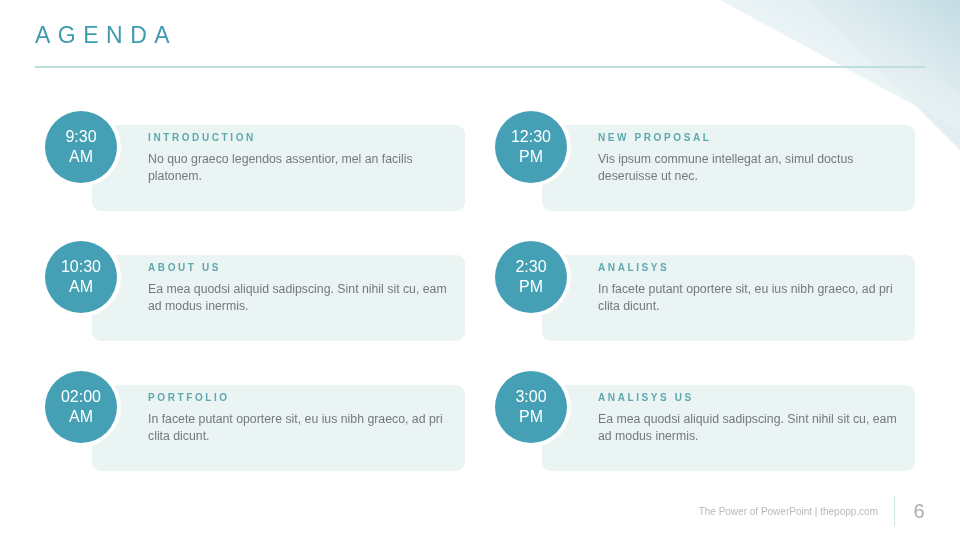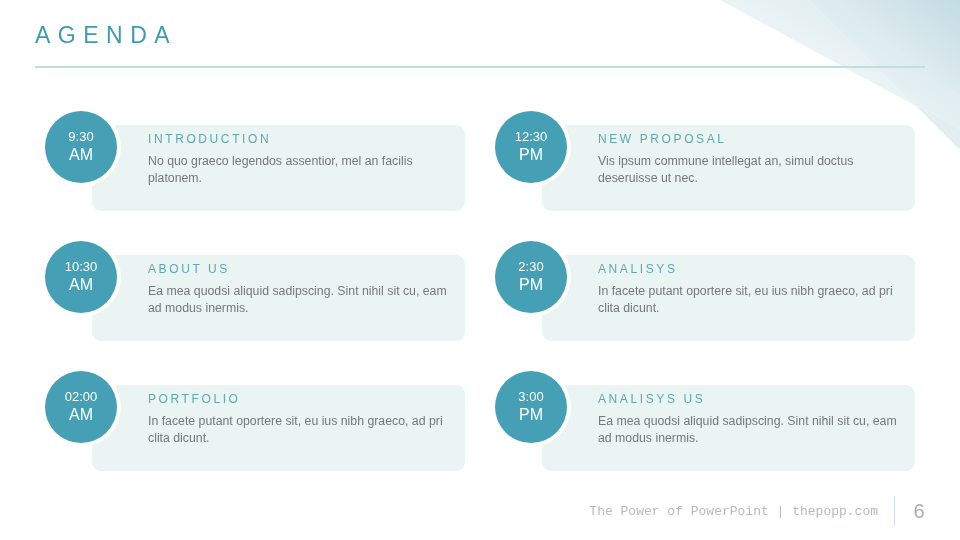--- a/index.html
+++ b/index.html
@@ -78,22 +78,22 @@
     background: #E9F4F3;
     border-radius: 9px;
   }
   .item-body {
     position: absolute;
     left: 103px;
     top: 24px;
     width: 310px;
   }
   .item-heading {
-    font-size: 12px;
-    font-weight: 400;
+    font-size: 10px;
+    font-weight: 700;
     letter-spacing: 2.6px;
     color: #5FA8AE;
     line-height: 1.2;
     white-space: nowrap;
   }
   .item-desc {
     margin-top: 7px;
     font-size: 12.3px;
     font-weight: 400;
     color: #76797B;
@@ -109,44 +109,43 @@
     border-radius: 50%;
     background: #45A0B5;
     box-shadow: 0 0 0 4px #ffffff;
     display: flex;
     flex-direction: column;
     align-items: center;
     justify-content: center;
     color: #ffffff;
   }
   .time-hour {
-    font-size: 13px;
+    font-size: 16px;
     line-height: 1.25;
     font-weight: 400;
   }
   .time-period {
     font-size: 16px;
     line-height: 1.25;
     font-weight: 400;
   }
 
   
   .footer {
     position: absolute;
     right: 35px;
     bottom: 12px;
     display: flex;
     align-items: center;
     height: 34px;
   }
   .footer-text {
-    font-size: 13px;
+    font-size: 10px;
     color: #B6BABB;
     white-space: nowrap;
-    font-family: Liberation Mono, monospace;
   }
   .footer-divider {
     width: 1px;
     height: 30px;
     background: #CFE2E4;
     margin: 0 18px 0 16px;
   }
   .footer-page {
     font-size: 20px;
     color: #A9ADAE;

